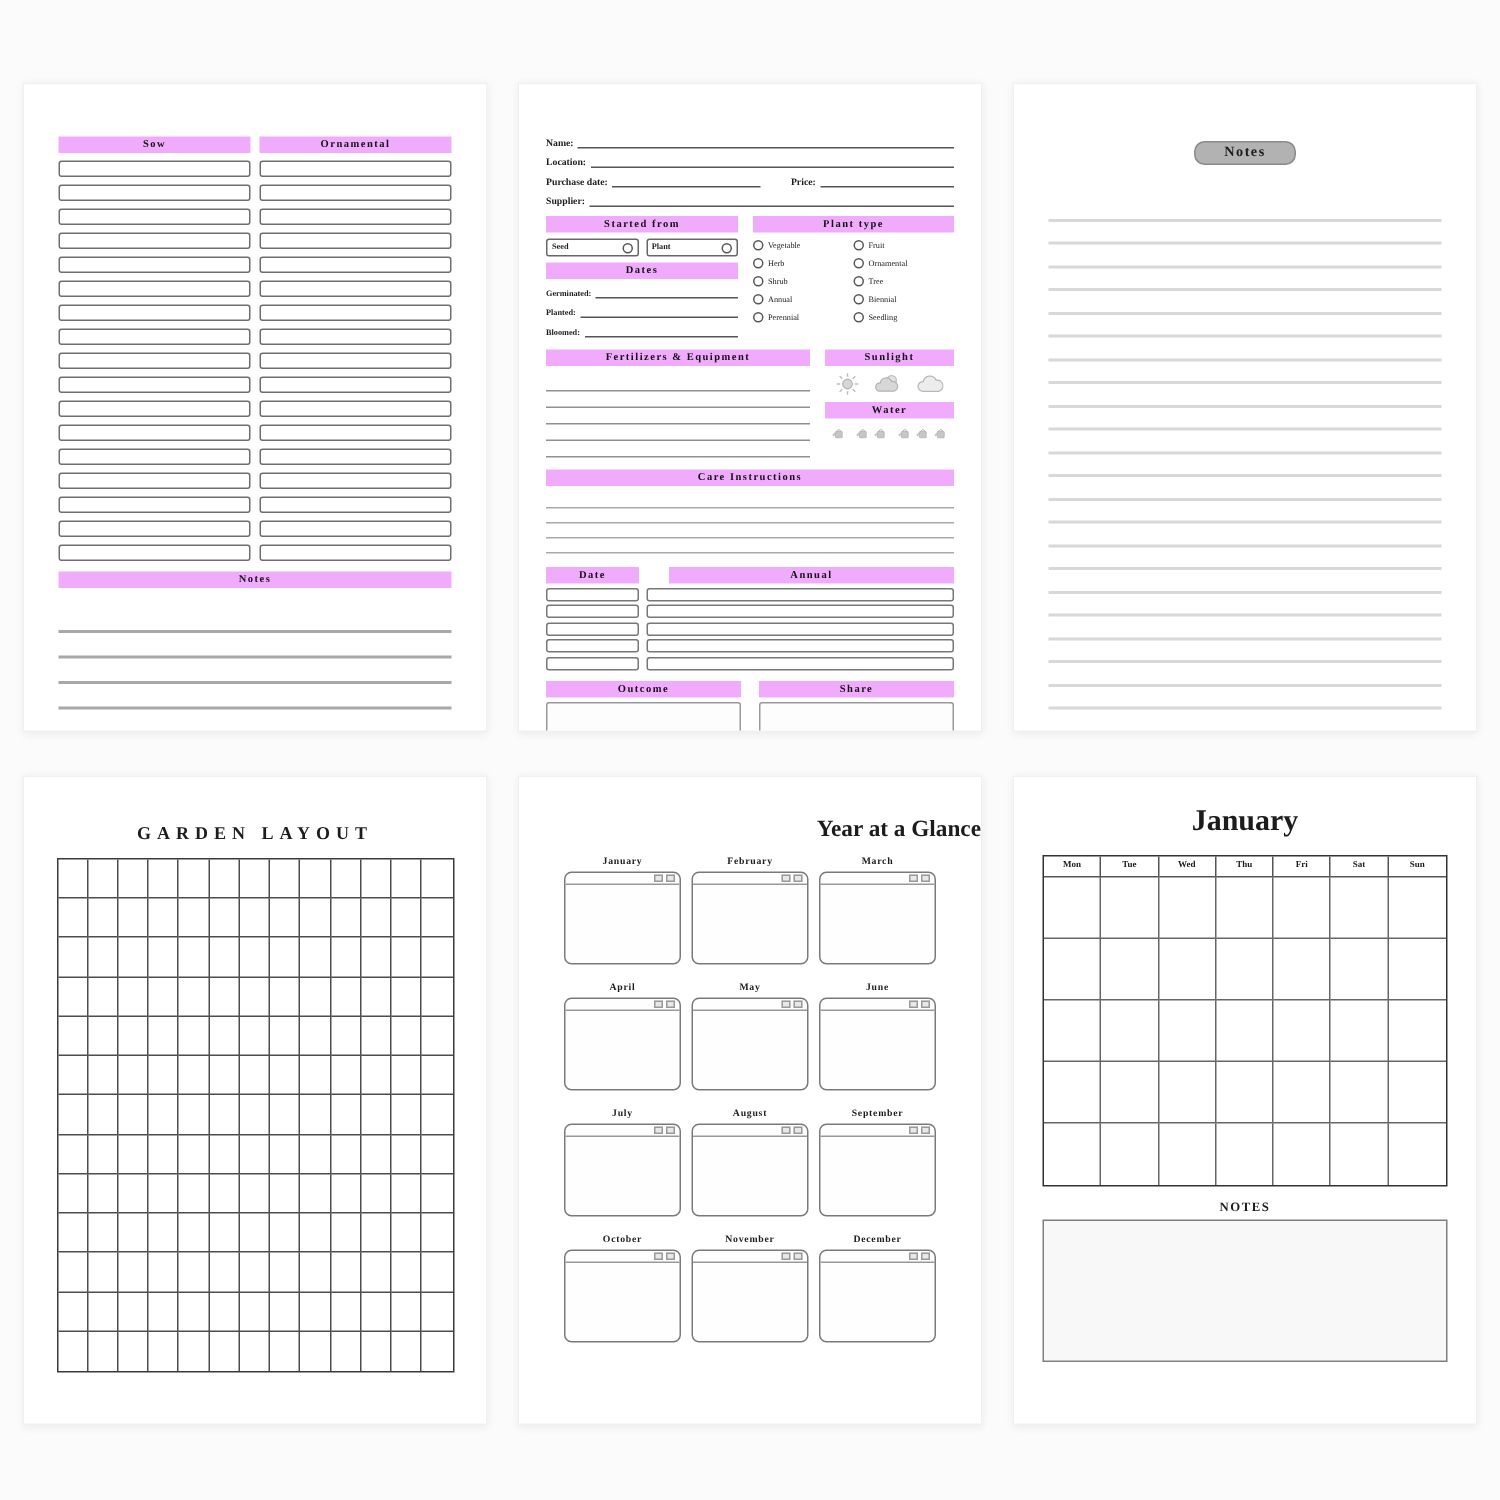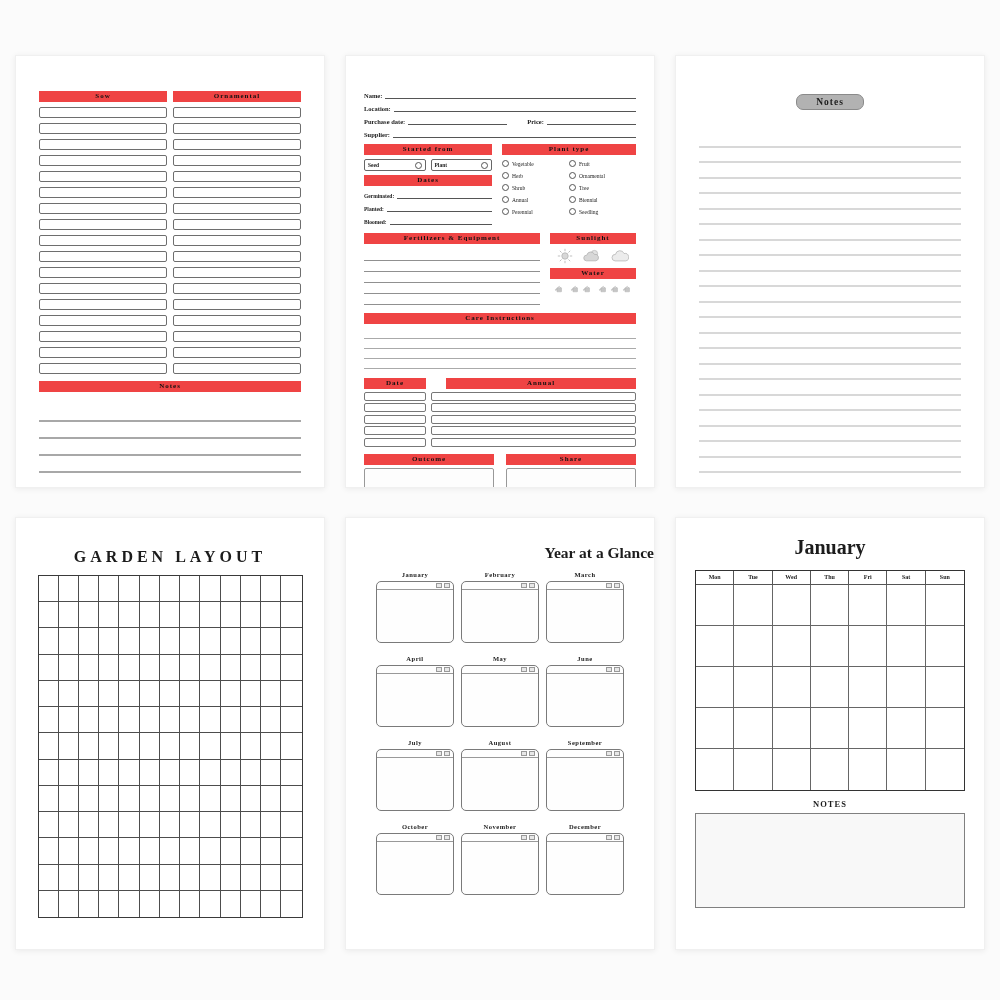--- a/index.html
+++ b/index.html
@@ -15,21 +15,21 @@
     box-sizing:border-box;overflow:hidden;
   }
   #sheet1{left:15px;top:55px;}
   #sheet2{left:345px;top:55px;}
   #sheet3{left:675px;top:55px;}
   #sheet4{left:15px;top:517px;}
   #sheet5{left:345px;top:517px;}
   #sheet6{left:675px;top:517px;}
 
   .bar{
-    background:#ef4444;color:#111;height:11px;line-height:11px;
+    background:#f0abfc;color:#111;height:11px;line-height:11px;
     text-align:center;font-weight:bold;font-size:7px;letter-spacing:1px;
   }
 
   
   .s1-inner{padding:35px 23px 0 23px;}
   .s1-heads,.entries{display:grid;grid-template-columns:1fr 1fr;column-gap:6px;}
   .entries{row-gap:5px;margin-top:5px;}
   .entry-box{height:9px;border:1px solid #6e6e6e;border-radius:2px;background:#fff;}
   .s1-notes-bar{margin-top:7px;}
   .s1-lines{margin-top:13px;}
@@ -79,21 +79,21 @@
 
   
   .notes-pill{
     width:66px;height:14px;margin:38px auto 0 auto;background:#b2b2b2;border:1px solid #8a8a8a;
     border-radius:7px;text-align:center;line-height:14px;font-weight:bold;font-size:9.5px;letter-spacing:1px;
   }
   .s3-lines{margin-top:22px;padding:0 23px;}
   .rline-light{height:13.5px;border-bottom:2px solid #d8d8d8;}
 
   
-  .s4-title{margin-top:30px;text-align:center;font-weight:bold;font-size:16px;letter-spacing:4px;}
+  .s4-title{margin-top:30px;text-align:center;font-weight:bold;font-size:12px;letter-spacing:4px;}
   .garden-grid{
     width:265px;height:343px;margin:9px auto 0 auto;display:grid;
     grid-template-rows:repeat(13,1fr);
     border:1.5px solid #3a3a3a;box-sizing:border-box;
   }
   .gcell{border-right:1px solid #4d4d4d;border-bottom:1px solid #4d4d4d;}
   .gcell.last-col{border-right:none;}
   .gcell.last-row{border-bottom:none;}
 
   

